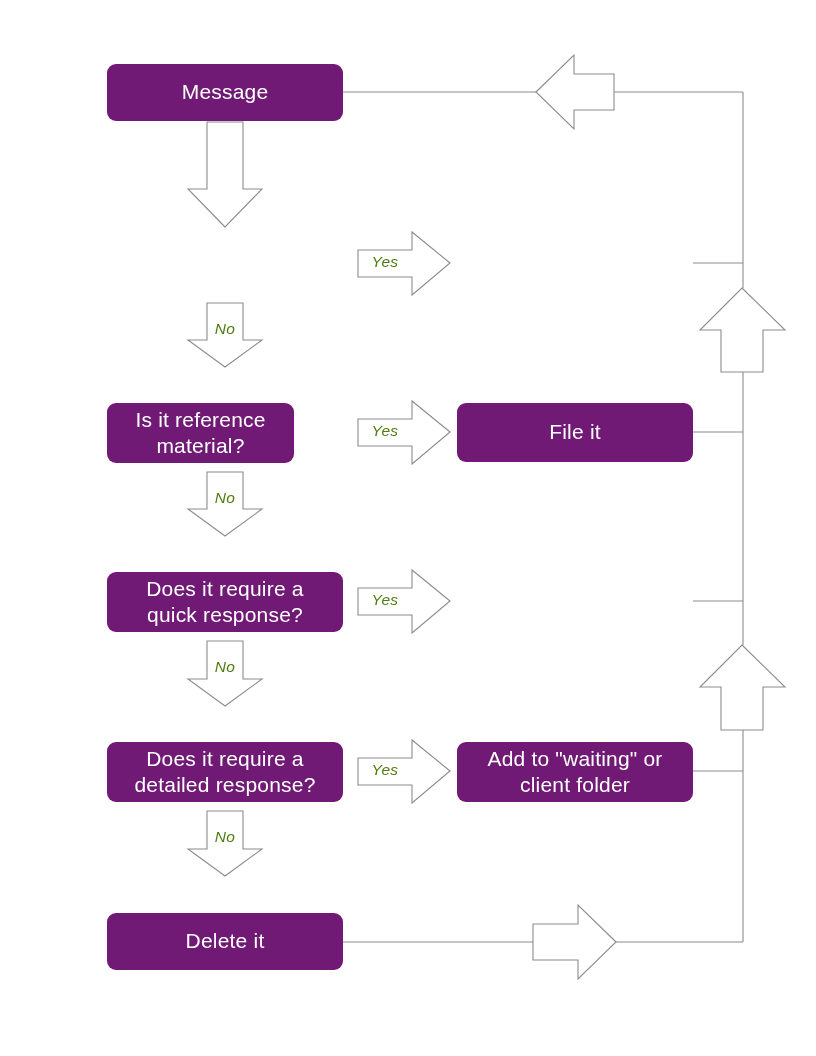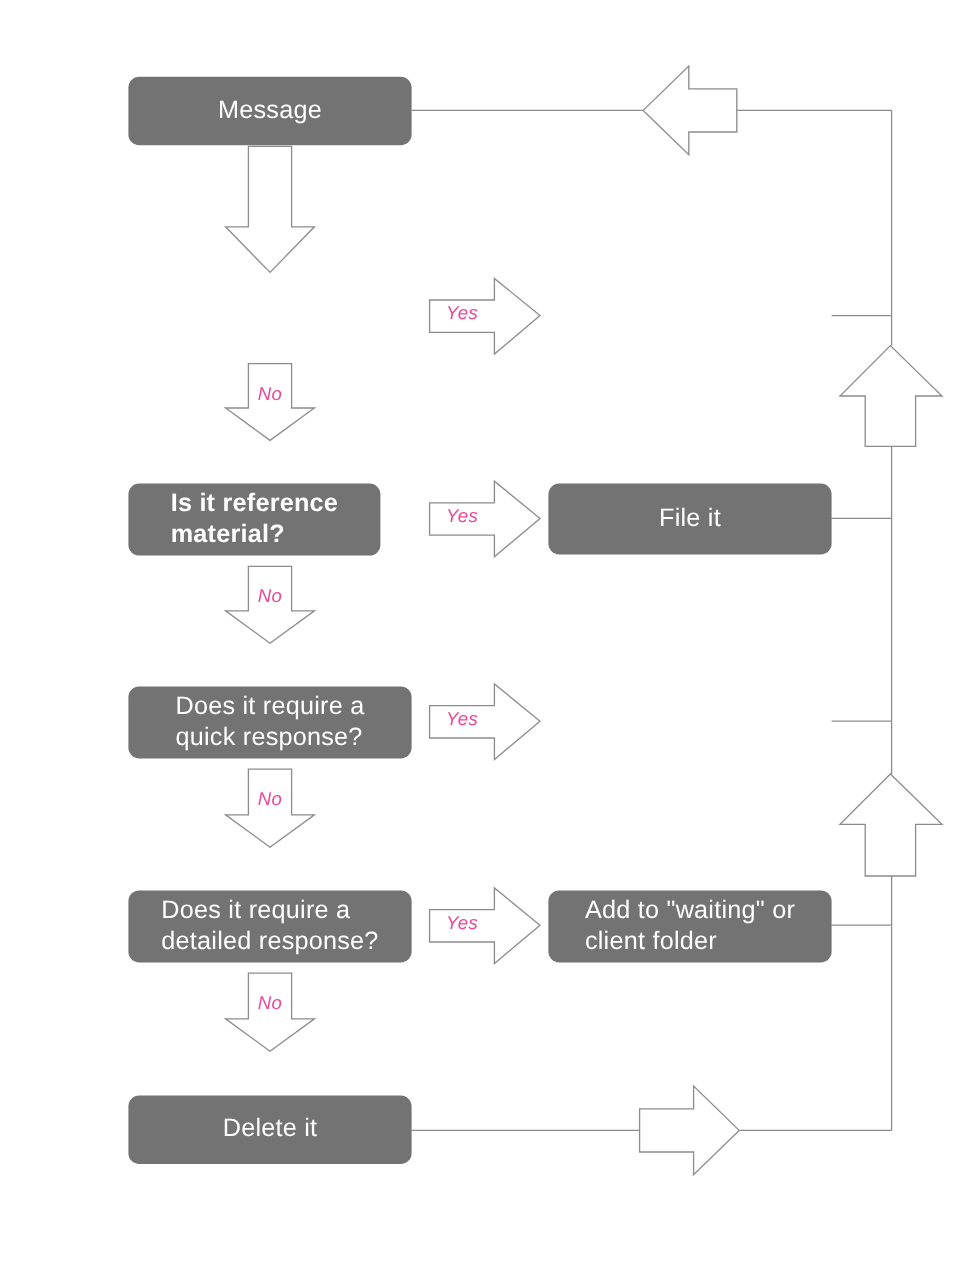--- a/index.html
+++ b/index.html
@@ -22,38 +22,39 @@
   svg.layer {
     position: absolute;
     left: 0;
     top: 0;
     width: 816px;
     height: 1056px;
   }
   .node {
     position: absolute;
     box-sizing: border-box;
-    background: #737373;
+    background: #701a75;
     border-radius: 9px;
     color: #ffffff;
     display: flex;
     align-items: center;
     justify-content: center;
+    text-align: center;
     font-size: 21px;
     font-weight: 400;
     line-height: 1.25;
     letter-spacing: 0.2px;
     padding: 2px 10px;
     white-space: pre-line;
   }
   .arrow-label {
     position: absolute;
     font-style: italic;
     font-size: 15.5px;
-    color: #ec4899;
+    color: #4d7c0f;
     font-family: "Liberation Sans", sans-serif;
     text-align: center;
     white-space: nowrap;
     letter-spacing: 0.3px;
   }
 </style>
 </head>
 <body>
 
 <div id="canvas">
@@ -101,21 +102,21 @@
       <path d="M742 645 L785 687 L763 687 L763 730 L721 730 L721 687 L700 687 Z"></path>
 
       <path d="M616 942 L578 905 L578 924 L533 924 L533 960 L578 960 L578 979 Z"></path>
     </g>
   </svg>
 
   <div class="node" style="left:107px; top:64px; width:236px; height:57px;">Message</div>
 
 
 
-  <div class="node" style="left:107px; top:403px; width:210px; height:60px;font-weight:bold;">Is it reference
+  <div class="node" style="left:107px; top:403px; width:187px; height:60px;">Is it reference
 material?</div>
 
   <div class="node" style="left:457px; top:403px; width:236px; height:59px;">File it</div>
 
   <div class="node" style="left:107px; top:572px; width:236px; height:60px;">Does it require a
 quick response?</div>
 
 
   <div class="node" style="left:107px; top:742px; width:236px; height:60px;">Does it require a
 detailed response?</div>

